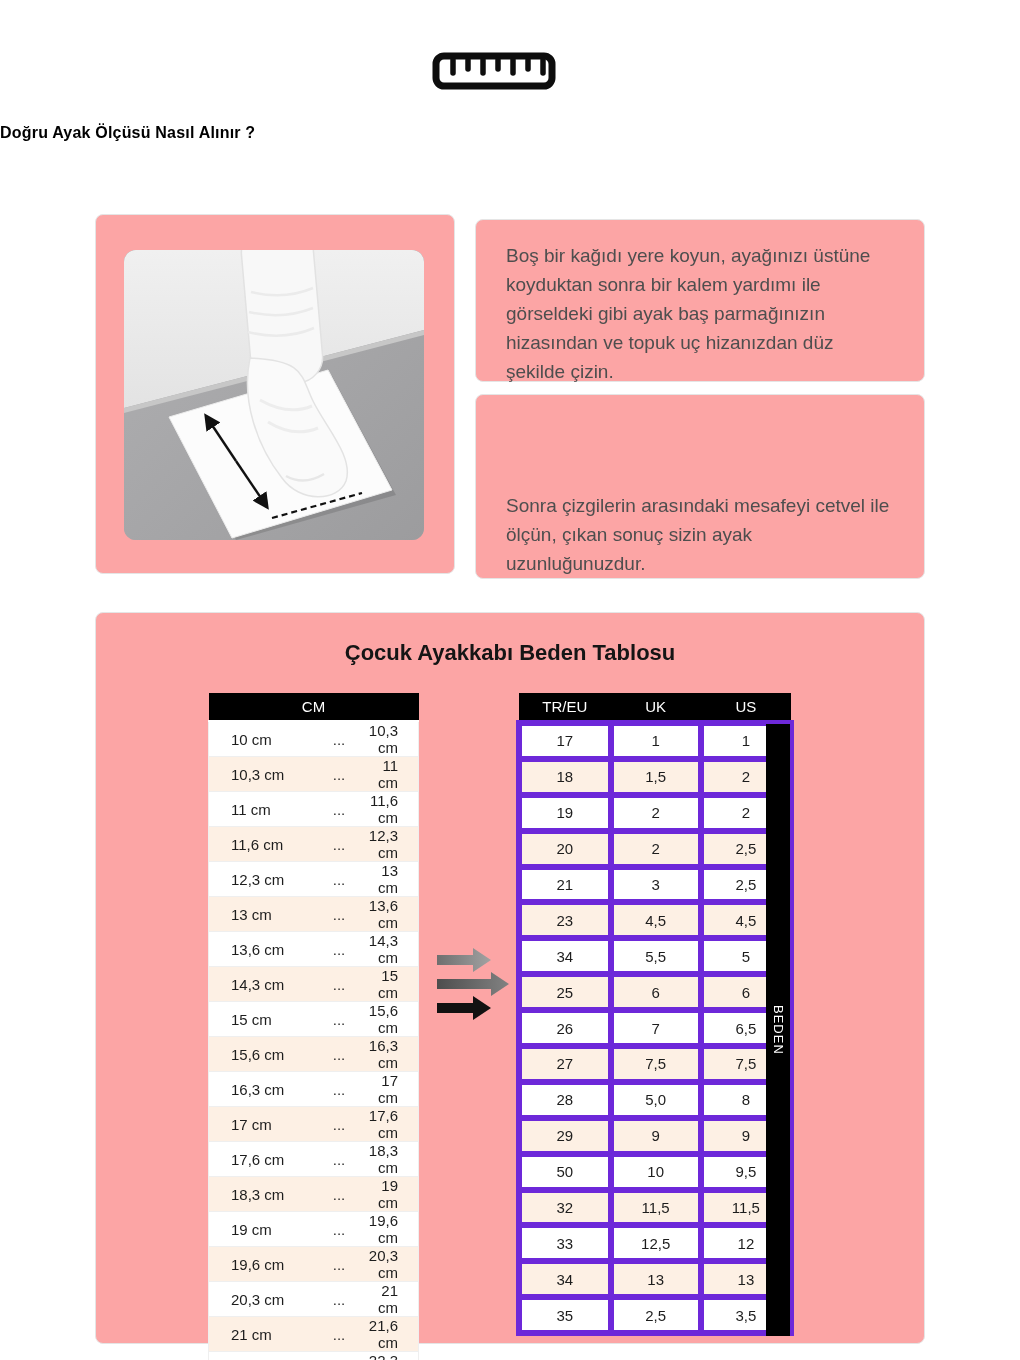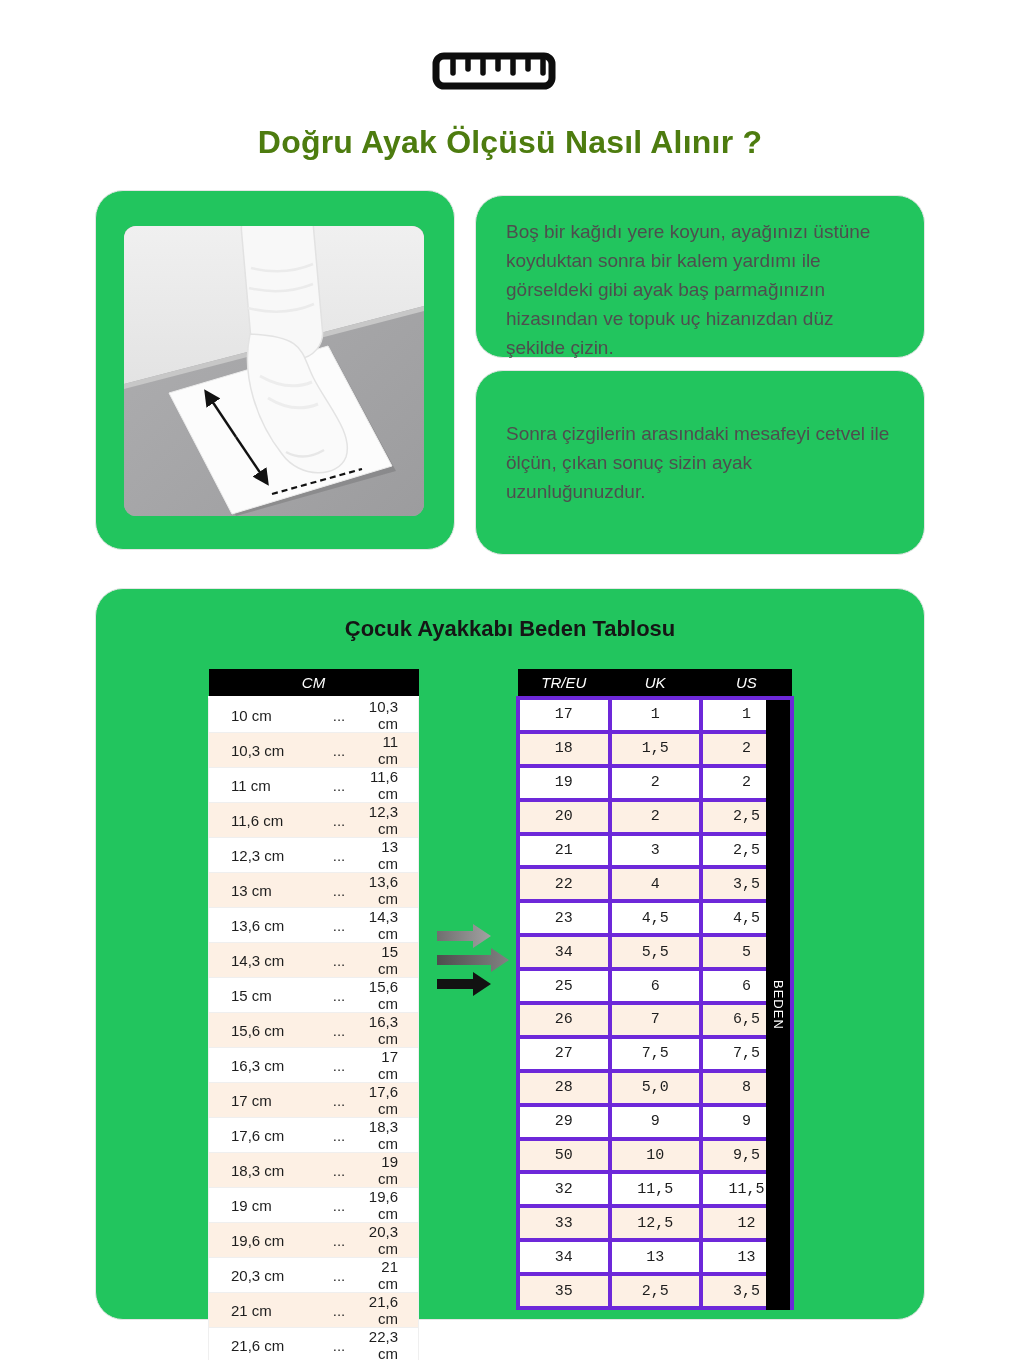--- a/index.html
+++ b/index.html
@@ -6,63 +6,64 @@
   #page{
     position:relative;
     width:1020px;height:1360px;
     background:#ffffff;
     font-family:"Liberation Sans", sans-serif;
     overflow:hidden;
   }
   .abs{position:absolute;}
   .card{
     position:absolute;
-    background:#22c55e;
+    background:#fca5a5;
     border:1px solid #e5e5e5;
-    border-radius:28px;
+    border-radius:8px;
     box-sizing:border-box;
+    margin-top:24px;
   }
   
   #ruler-icon{left:432px;top:52px;width:124px;height:38px;}
   #page-title{
-    left:0;right:0;top:124px;text-align:center;
-    font-size:32px;font-weight:bold;color:#4d7c0f;letter-spacing:.2px;
+    left:0;right:0;top:124px;text-align:left;
+    font-size:16px;font-weight:bold;color:#000000;letter-spacing:.2px;
   }
   
   #photo-card{left:95px;top:190px;width:360px;height:360px;}
   #photo{
     position:absolute;left:28px;top:35px;width:300px;height:290px;
     border-radius:12px;overflow:hidden;background:#a8a8a8;
   }
   
   #info-box-1{left:475px;top:195px;width:450px;height:163px;padding:21px 28px 0 30px;}
-  #info-box-2{left:475px;top:370px;width:450px;height:185px;padding:0 28px 0 30px;display:flex;align-items:center;}
+  #info-box-2{left:475px;top:370px;width:450px;height:185px;padding:0 28px 0 30px;display:flex;align-items:flex-end;}
   .info-text{font-size:19px;line-height:29px;color:#4e4e4e;}
   
   #size-card{left:95px;top:588px;width:830px;height:732px;}
   #size-title{
     position:absolute;left:0;right:0;top:27px;text-align:center;
     font-size:22px;font-weight:bold;color:#151515;
   }
   table{border-collapse:collapse;font-size:15px;color:#1d1d1d;}
   th{
     background:#000;color:#fff;font-weight:normal;font-size:15px;
-    height:27px;border-bottom:2px solid #fff;padding:0;font-style:italic;
+    height:27px;border-bottom:2px solid #fff;padding:0;
   }
   td{height:29.9px;padding:0;}
   tbody tr:nth-child(even){background:#fdf0e4;}
   tbody tr:nth-child(odd){background:#ffffff;}
   #cm-table{position:absolute;left:112px;top:80px;width:211px;}
   #cm-table td{border-top:1px solid #efefef;border-bottom:1px solid #efefef;}
   #cm-table td.c-from{border-left:1px solid #efefef;text-align:left;padding-left:22px;width:88px;}
   #cm-table td.c-sep{text-align:center;width:40px;color:#2b2b2b;}
   #cm-table td.c-to{border-right:1px solid #efefef;text-align:right;padding-right:20px;}
   #conv-wrap{position:absolute;left:420px;top:80px;width:246px;}
   #conv-table{width:278px;}
-  #conv-table td{border:4px solid #6d28d9;text-align:center;width:92px;font-family:Liberation Mono, monospace;}
+  #conv-table td{border:6px solid #6d28d9;text-align:center;width:92px;}
   #beden-bar{
     position:absolute;right:-28px;top:31px;bottom:0;width:24px;
     background:#000;color:#fff;
     writing-mode:vertical-rl;
     display:flex;align-items:center;justify-content:center;
     font-size:13px;letter-spacing:1px;
   }
   #transfer-arrows{position:absolute;left:339px;top:329px;}
 </style>
 </head>
@@ -292,25 +293,20 @@
               <td>20</td>
               <td>2</td>
               <td>2,5</td>
             </tr>
             <tr>
               <td>21</td>
               <td>3</td>
               <td>2,5</td>
             </tr>
             <tr>
-              <td>22</td>
-              <td>4</td>
-              <td>3,5</td>
-            </tr>
-            <tr>
               <td>23</td>
               <td>4,5</td>
               <td>4,5</td>
             </tr>
             <tr>
               <td>34</td>
               <td>5,5</td>
               <td>5</td>
             </tr>
             <tr>

